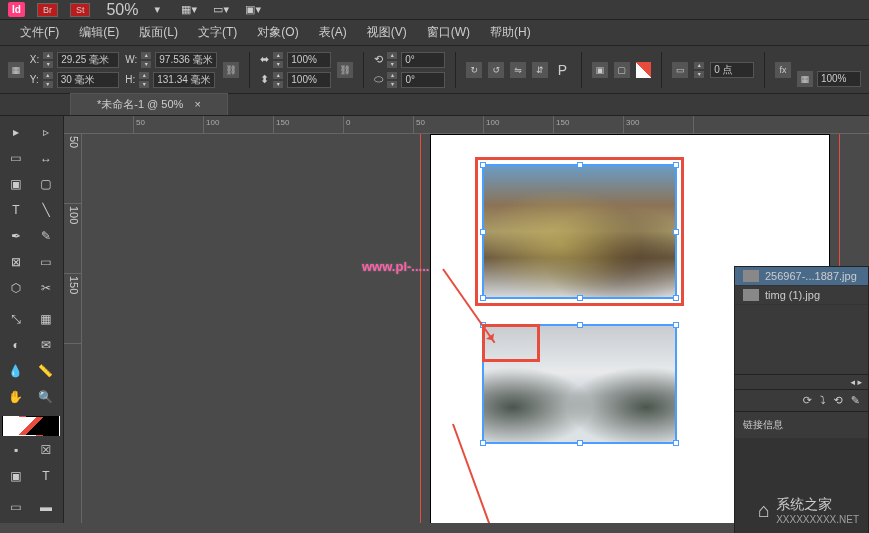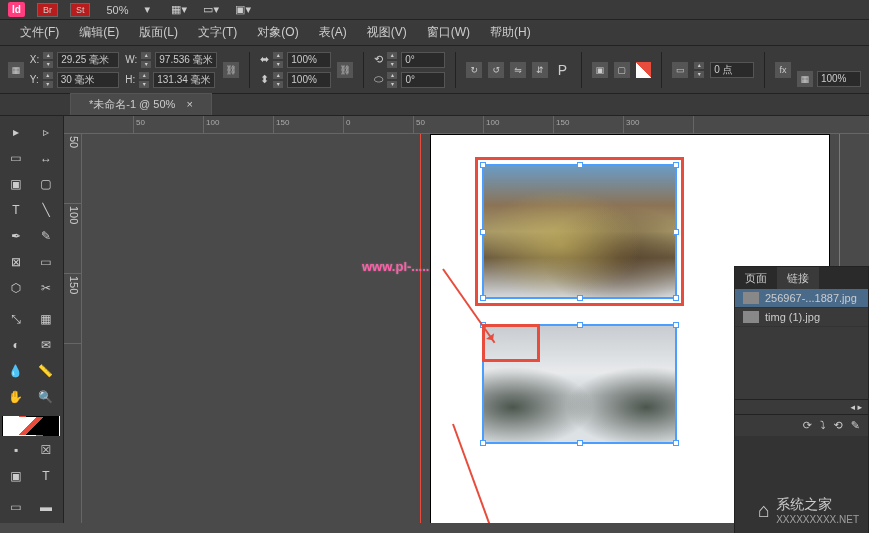--- a/index.html
+++ b/index.html
@@ -1,36 +1,36 @@
 <!DOCTYPE html>
 <html><head>
 <meta charset="utf-8">
 <style>
 *{margin:0;padding:0;box-sizing:border-box;font-family:"Microsoft YaHei",sans-serif;font-size:11px;color:#ccc;user-select:none}
 body{background:#4a4a4a;width:869px;height:533px;overflow:hidden;position:relative}
 .topbar{background:#3a3a3a;height:20px;display:flex;align-items:center;padding:0 8px;gap:12px;border-bottom:1px solid #222}
 .app-icon{background:#ff3d7f;color:#fff;font-weight:bold;padding:2px 4px;font-size:10px;border-radius:2px}
 .badge{background:#b91c1c;border:1px solid #666;padding:1px 5px;font-size:9px}
-.zoom{font-size:11px;padding:0 4px}
+.zoom{font-size:16px;padding:0 4px}
 .top-icons{display:flex;gap:14px;margin-left:8px}
 .top-icons span{width:18px;height:18px;display:flex;align-items:center;justify-content:center}
 .menubar{background:#3a3a3a;height:26px;display:flex;align-items:center;padding:0 12px;gap:4px;border-bottom:1px solid #222}
 .menubar span{padding:12px 8px;font-size:12px;cursor:default}
 .controlbar{background:#3a3a3a;height:48px;border-bottom:1px solid #222;display:flex;align-items:center;padding:0 8px;gap:6px;font-size:10px}
 .ctrl-group{display:flex;flex-direction:column;gap:2px}
 .ctrl-row{display:flex;align-items:center;gap:4px}
 .ctrl-label{font-size:10px}
 .ctrl-input{background:#2a2a2a;border:1px solid #555;padding:1px 3px;font-size:10px;width:62px;height:16px}
 .ctrl-input.sm{width:44px}
 .stepper{display:flex;flex-direction:column}
 .stepper span{width:10px;height:7px;background:#555;margin:1px 0;font-size:6px;text-align:center;line-height:7px}
 .ico{width:16px;height:16px;background:#555;display:inline-flex;align-items:center;justify-content:center;font-size:9px}
 .sep{width:1px;height:36px;background:#222;margin:0 4px}
 .tabbar{background:#3a3a3a;height:22px;display:flex;align-items:flex-end;padding-left:70px;border-bottom:1px solid #222}
-.doctab{background:#4a4a4a;padding:3px 18px;font-size:11px;border:1px solid #555;border-bottom:none}
+.doctab{background:#4a4a4a;padding:3px 26px;font-size:11px;border:1px solid #555;border-bottom:none}
 .work{display:flex;height:407px;position:relative}
 .toolbox{width:64px;background:#3a3a3a;border-right:1px solid #222;display:flex;flex-direction:column;padding:4px 2px;gap:2px}
 .tool-row{display:flex;gap:2px}
 .tool{width:28px;height:24px;background:#3a3a3a;display:flex;align-items:center;justify-content:center;font-size:12px;border:1px solid transparent}
 .tool.wide{width:58px;height:40px}
 .ruler-h{position:absolute;left:64px;top:0;right:0;height:18px;background:#4a4a4a;border-bottom:1px solid #666;display:flex;font-size:9px;overflow:hidden}
 .ruler-h div{flex:0 0 70px;border-right:1px solid #666;padding:2px 2px 0;text-align:left;font-size:8px;color:#aaa;position:relative}
 .ruler-v{position:absolute;left:64px;top:18px;width:18px;bottom:0;background:#4a4a4a;border-right:1px solid #666;display:flex;flex-direction:column;font-size:8px;color:#aaa}
 .ruler-v div{flex:0 0 70px;border-bottom:1px solid #666;padding:2px 1px;writing-mode:vertical-rl}
 .canvas{position:absolute;left:82px;top:18px;right:0;bottom:0;background:#4a4a4a;overflow:hidden}
@@ -308,41 +308,38 @@
       <div class="handle" style="left:50%;bottom:-4px;margin-left:-3px"></div>
     </div>
     <div class="img2-mark"></div>
 
     <div class="arrow arr1"></div>
     <div class="arrow arr2"></div>
     <div class="watermark">www.pl-.....</div>
   </div>
 
   <div class="panel">
-    <div class="panel-tabs">
-      <div class="panel-tab">页面</div>
-      <div class="panel-tab active">链接</div>
-    </div>
     <div class="panel-list">
       <div class="panel-item active">
           <div class="thumb"></div>
           <span>256967-...1887.jpg</span>
         </div>
       <div class="panel-item">
           <div class="thumb"></div>
           <span>timg (1).jpg</span>
         </div>
     </div>
     <div style="border-top:1px solid #222;padding:2px 6px;font-size:9px;text-align:right">◂ ▸</div>
     <div class="panel-icons">
       <span>⟳</span>
       <span>⤵</span>
       <span>⟲</span>
       <span>✎</span>
     </div>
+    <div class="panel-sub">链接信息</div>
     <div style="flex:1;background:#333"></div>
   </div>
 </div>
 
 <div class="logo-wm">
   <span class="house">⌂</span>
   <div>
     <div style="font-size:14px">系统之家</div>
     <div style="font-size:10px;opacity:.7">XXXXXXXXX.NET</div>
   </div>

